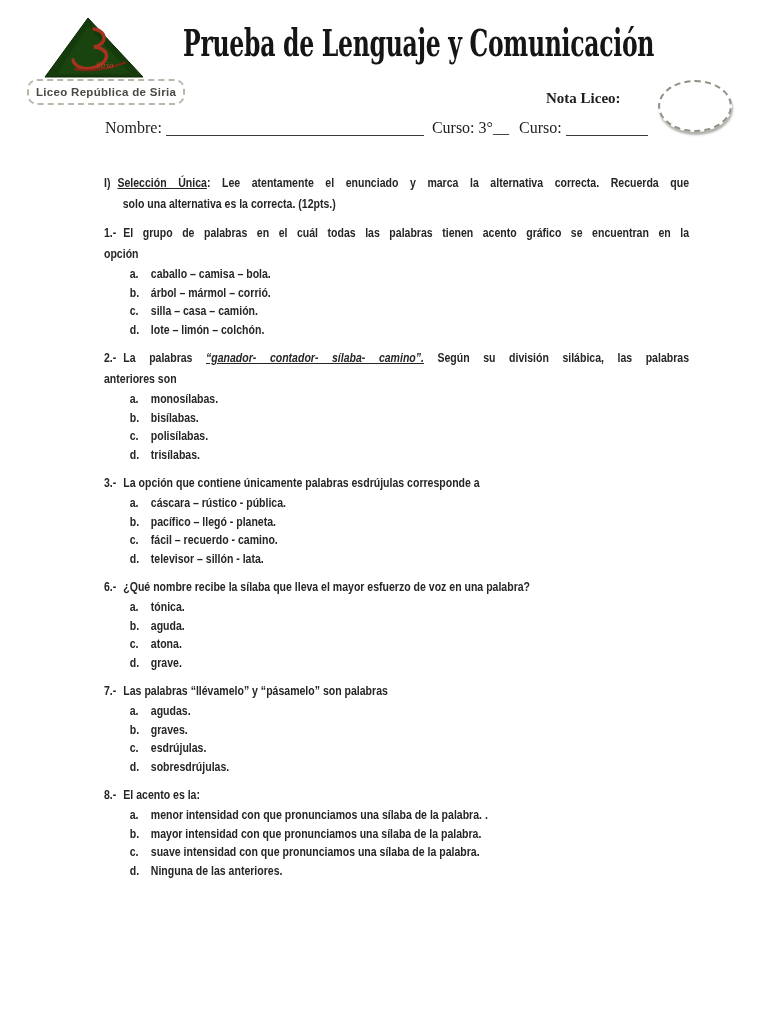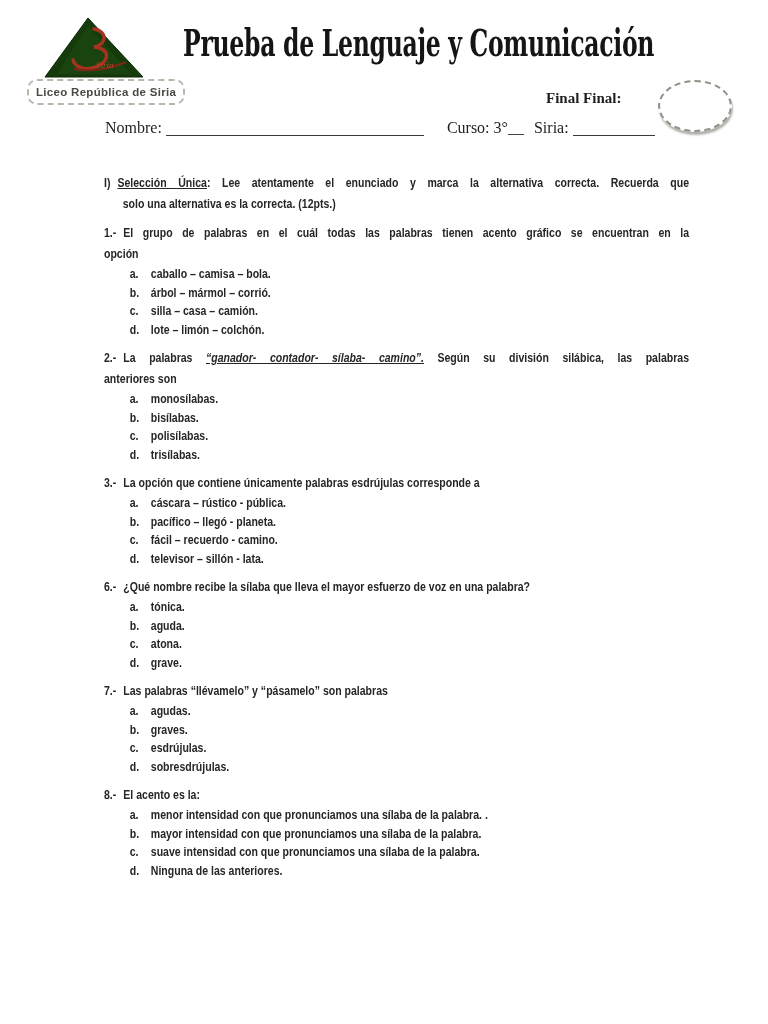--- a/index.html
+++ b/index.html
@@ -19,21 +19,21 @@
         font-weight:bold;font-size:15px;color:#1e1e1e;}
   .grade-oval{position:absolute;left:658px;top:76px;width:70px;height:48px;
         border:2px dashed #8f8f85;border-radius:50%;
         box-shadow:1px 3px 2px 0 rgba(100,100,90,.5);}
   .fields-row{position:absolute;left:105px;top:115px;width:640px;display:flex;
         align-items:center;font-family:"Liberation Serif",serif;font-size:16px;color:#1e1e1e;}
   .blank{display:inline-block;border-bottom:1.6px solid #3a3a3a;height:14px;align-self:flex-end;margin:0 0 1px 4px;}
   .blank-nombre{width:258px;}
   .blank-fecha{width:82px;}
   .fld{white-space:nowrap;}
-  .fld-curso{margin-left:23px;}
+  .fld-curso{margin-left:8px;}
   .fld-fecha{margin-left:10px;}
 
   
   .bodytext{position:absolute;left:104px;top:172px;width:750px;
         transform:scaleX(.78);transform-origin:left top;
         font-size:13.5px;font-weight:bold;line-height:21px;color:#262626;}
   .q-line{line-height:21px;}
   .jf{text-align:justify;text-align-last:justify;white-space:nowrap;}
   .q-num{margin-right:9px;}
   .instr-line2{margin-left:24px;}
@@ -56,30 +56,30 @@
       <polygon points="44,9 87,57 13,57" fill="#1d4c12" opacity="0.55"></polygon>
       <path d="M50,12 C63,14 64,27 50,30 C66,31 68,46 48,51 C38,53.5 30,48 29,43" fill="none" stroke="#a63220" stroke-width="3.5" stroke-linecap="round"></path>
       <path d="M30,52 C45,55 66,52 82,45" fill="none" stroke="#7d2717" stroke-width="2"></path>
       <text x="52" y="51" font-size="9" fill="#c0402c" font-style="italic" font-family="Liberation Serif, serif">Siria</text>
     </svg>
 
     <div class="school-badge">Liceo República de Siria</div>
 
     <div class="doc-title">Prueba de Lenguaje y Comunicación</div>
 
-    <div class="nota-final">Final Final:</div>
+    <div class="nota-final">Nota Liceo:</div>
 
     <div class="grade-oval"></div>
 
     <div class="fields-row">
       <span class="fld">Nombre:</span>
       <span class="blank blank-nombre"></span>
       <span class="fld fld-curso">Curso: 3°</span>
       <span class="fld">__</span>
-      <span class="fld fld-fecha">Siria:</span>
+      <span class="fld fld-fecha">Curso:</span>
       <span class="blank blank-fecha"></span>
     </div>
   </div>
 
   <div class="bodytext">
 
     <div class="instr">
       <div class="q-line jf">
         <span class="q-num">I)</span><span class="u">Selección Única</span><span>: Lee atentamente el enunciado y marca la alternativa correcta. Recuerda que</span>
       </div>

